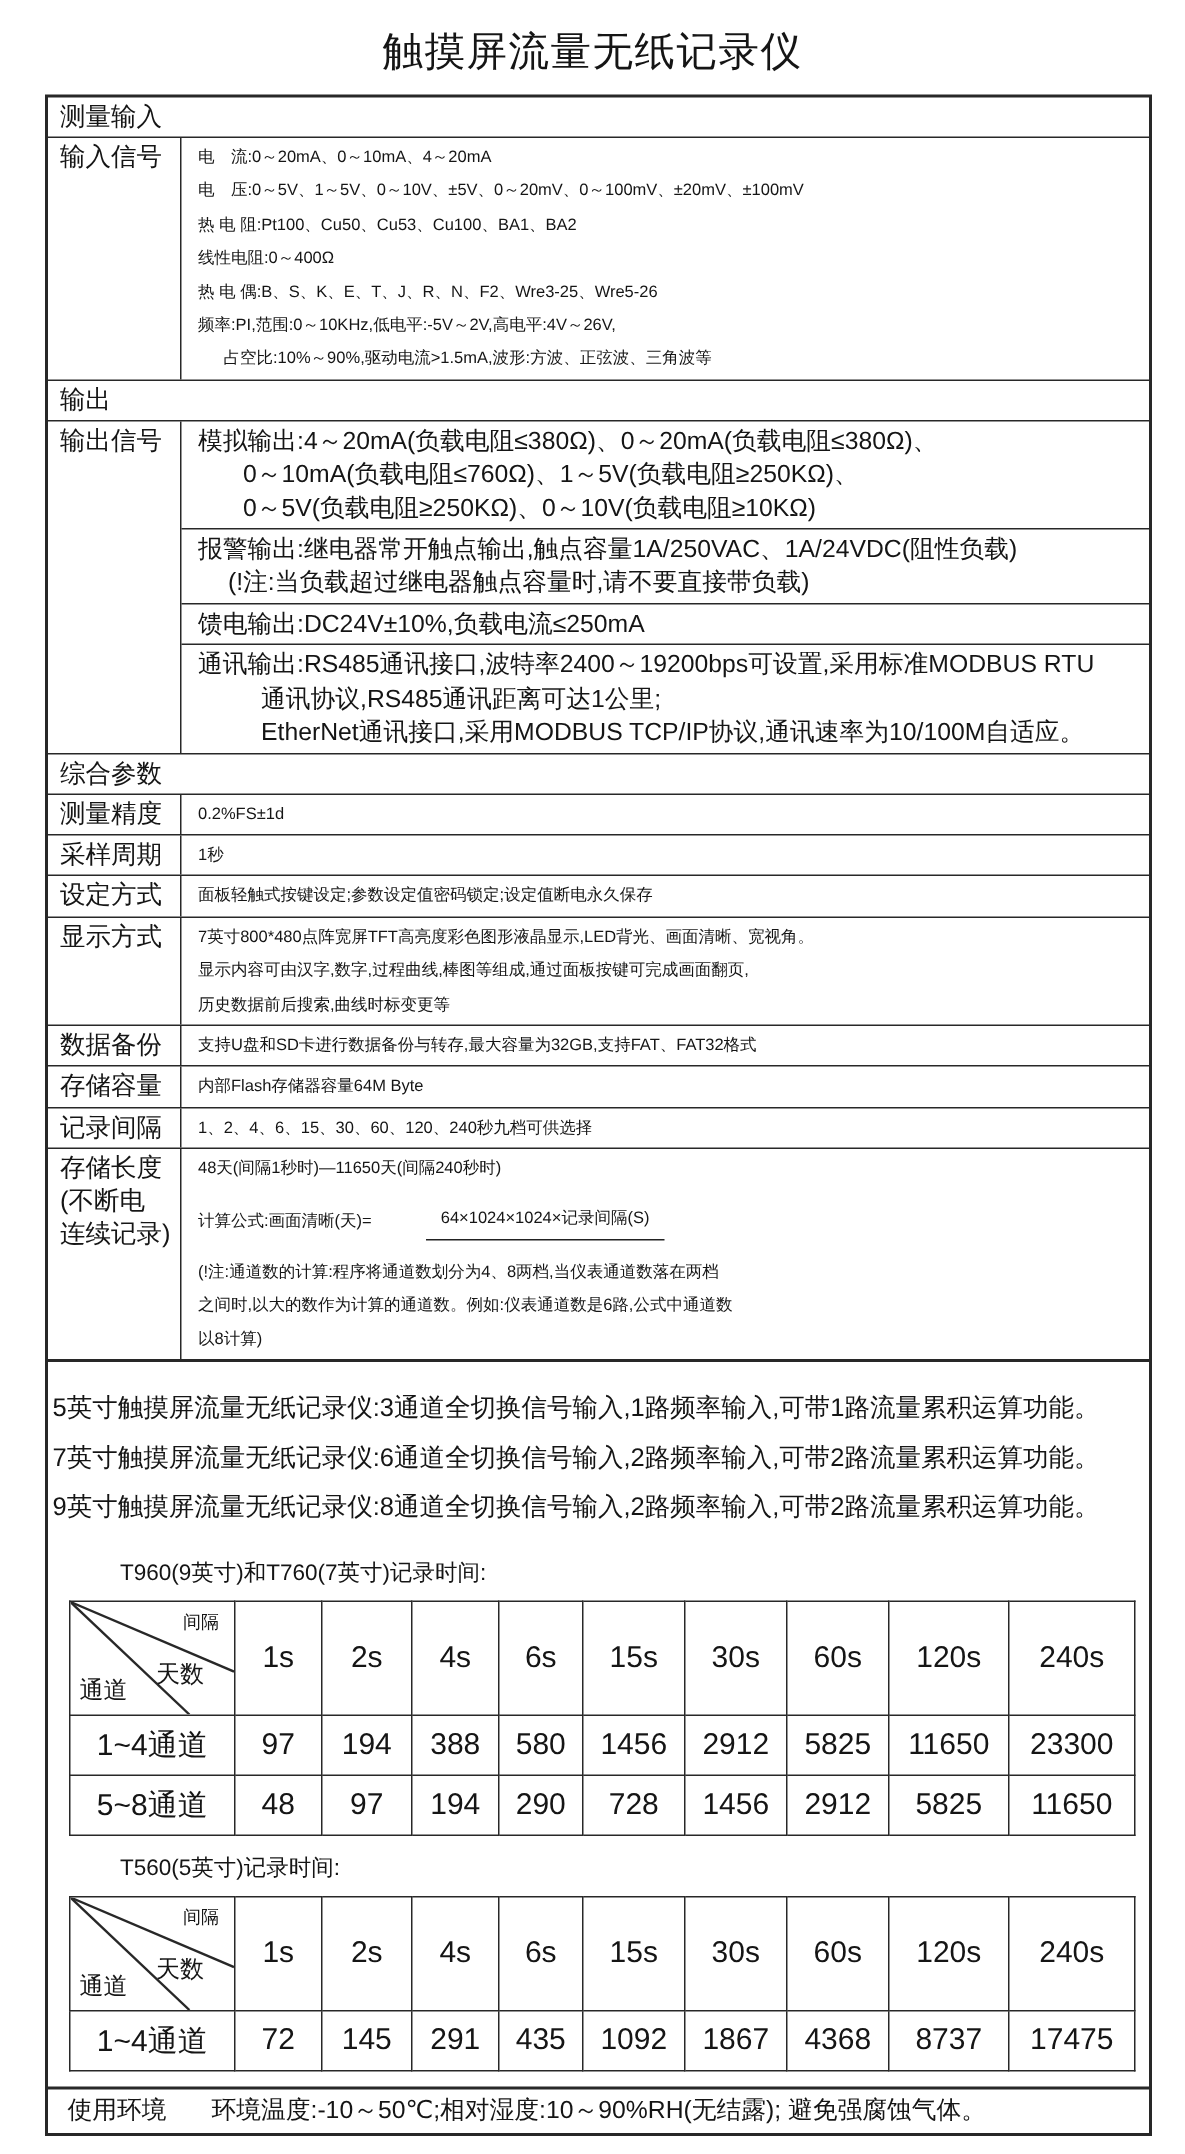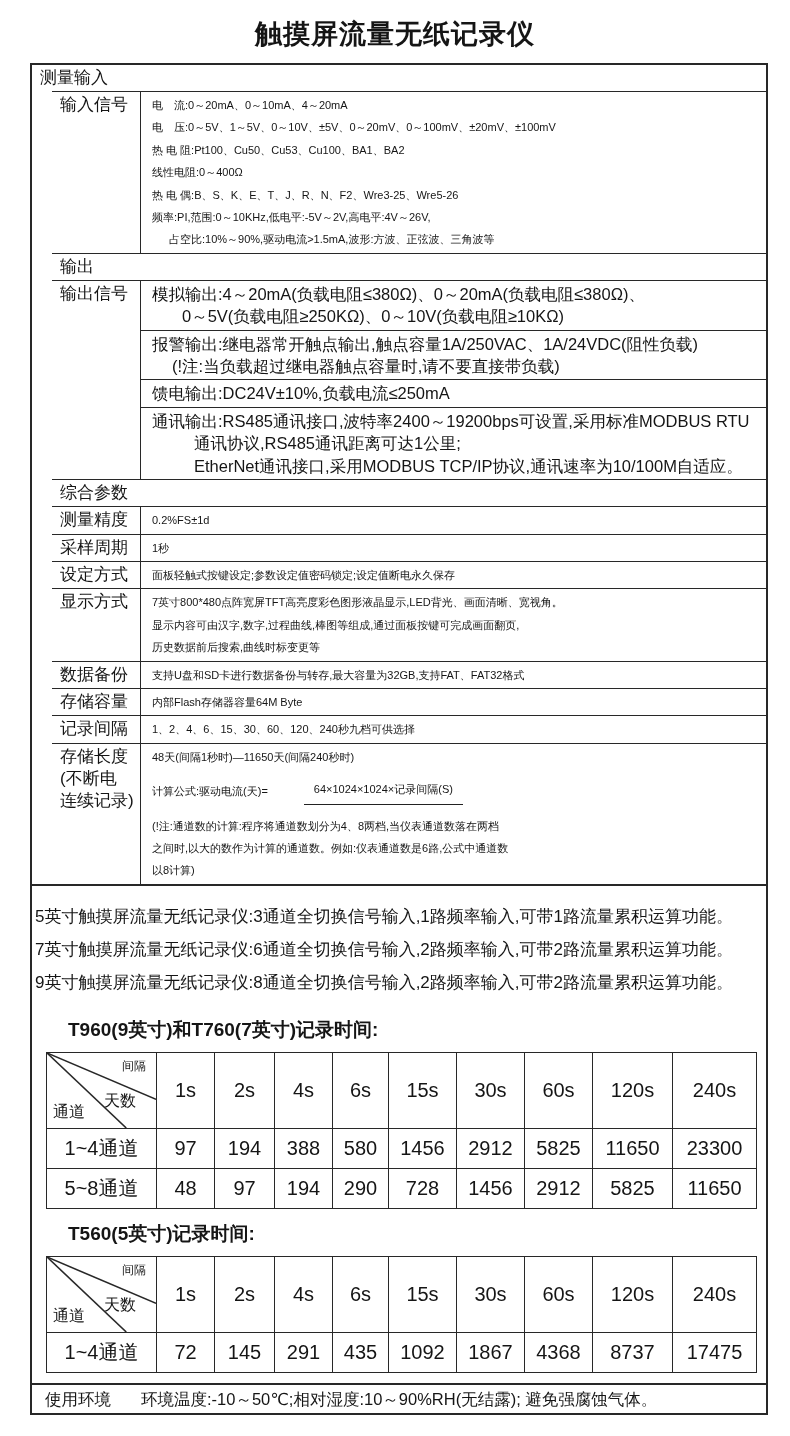--- a/index.html
+++ b/index.html
@@ -8,38 +8,38 @@
     width: 790px;
     height: 1436px;
     background: #ffffff;
     overflow: hidden;
     font-family: "Liberation Sans", "DejaVu Sans", sans-serif;
     color: #151515;
   }
   .page-title {
     text-align: center;
     font-size: 27px;
-    font-weight: 700;
+    font-weight: 400;
     padding-top: 16px;
     letter-spacing: 1px;
     height: 34px;
   }
   .spec-box {
     margin: 13px 0 0 30px;
     width: 738px;
     border: 2.5px solid #282828;
     box-sizing: border-box;
   }
   
   .sec-header {
     font-size: 17px;
     line-height: 22px;
     padding: 2px 6px 2px 8px;
   }
-  .hline { border-top: 1.5px solid #282828; margin-left: 20px; }
+  .hline { border-top: 1.5px solid #282828; }
   .spec-row { display: flex; align-items: stretch; }
   .spec-label {
     flex: 0 0 78px;
     border-right: 1.5px solid #282828;
     padding: 2px 2px 2px 8px;
     font-size: 17px;
     line-height: 22px;
   }
   .spec-content {
     flex: 1;
@@ -57,21 +57,21 @@
   .out-content { flex: 1; display: flex; flex-direction: column; }
   
   .formula-row { display: flex; align-items: center; margin: 10px 0 10px 0; }
   .fraction { display: inline-flex; text-align: center; margin-left: 36px; }
   .fraction .num { border-bottom: 1.7px solid #222; padding: 0 10px 3px 10px; }
   .fraction .den { padding-top: 3px; }
   
   .models-section { border-top: 2.5px solid #282828; }
   .models-par { padding: 14px 3px 6px 3px; }
   .models-par div { font-size: 17px; line-height: 33px; white-space: nowrap; }
-  .table-title { margin: 12px 0 9px 36px; font-size: 19px; font-weight: bold; }
+  .table-title { margin: 12px 0 9px 48px; font-size: 15px; }
   table.rec {
     border-collapse: collapse;
     table-layout: fixed;
     margin-left: 14px;
     width: 710px;
     border: 1.8px solid #282828;
   }
   table.rec td {
     border: 1.4px solid #282828;
     text-align: center;
@@ -116,20 +116,21 @@
     </div>
   </div>
 
   <div class="sec-header hline">输出</div>
 
   <div class="spec-row hline">
     <div class="spec-label">输出信号</div>
     <div class="out-content">
       <div class="sub-block">
         <div>模拟输出:4～20mA(负载电阻≤380Ω)、0～20mA(负载电阻≤380Ω)、</div>
+        <div class="ind-analog">0～10mA(负载电阻≤760Ω)、1～5V(负载电阻≥250KΩ)、</div>
         <div class="ind-analog">0～5V(负载电阻≥250KΩ)、0～10V(负载电阻≥10KΩ)</div>
       </div>
       <div class="sub-block sub-split">
         <div>报警输出:继电器常开触点输出,触点容量1A/250VAC、1A/24VDC(阻性负载)</div>
         <div class="ind-alarm">(!注:当负载超过继电器触点容量时,请不要直接带负载)</div>
       </div>
       <div class="sub-block sub-split">
         <div>馈电输出:DC24V±10%,负载电流≤250mA</div>
       </div>
       <div class="sub-block sub-split">
@@ -189,21 +190,21 @@
 
   <div class="spec-row hline">
     <div class="spec-label">
       <div>存储长度</div>
       <div>(不断电</div>
       <div>连续记录)</div>
     </div>
     <div class="spec-content">
       <div>48天(间隔1秒时)—11650天(间隔240秒时)</div>
       <div class="formula-row">
-        <span>计算公式:驱动电流(天)=</span>
+        <span>计算公式:画面清晰(天)=</span>
         <span class="fraction">
           <span class="num">64×1024×1024×记录间隔(S)</span>
         </span>
       </div>
       <div>(!注:通道数的计算:程序将通道数划分为4、8两档,当仪表通道数落在两档</div>
       <div>之间时,以大的数作为计算的通道数。例如:仪表通道数是6路,公式中通道数</div>
       <div>以8计算)</div>
     </div>
   </div>
 

